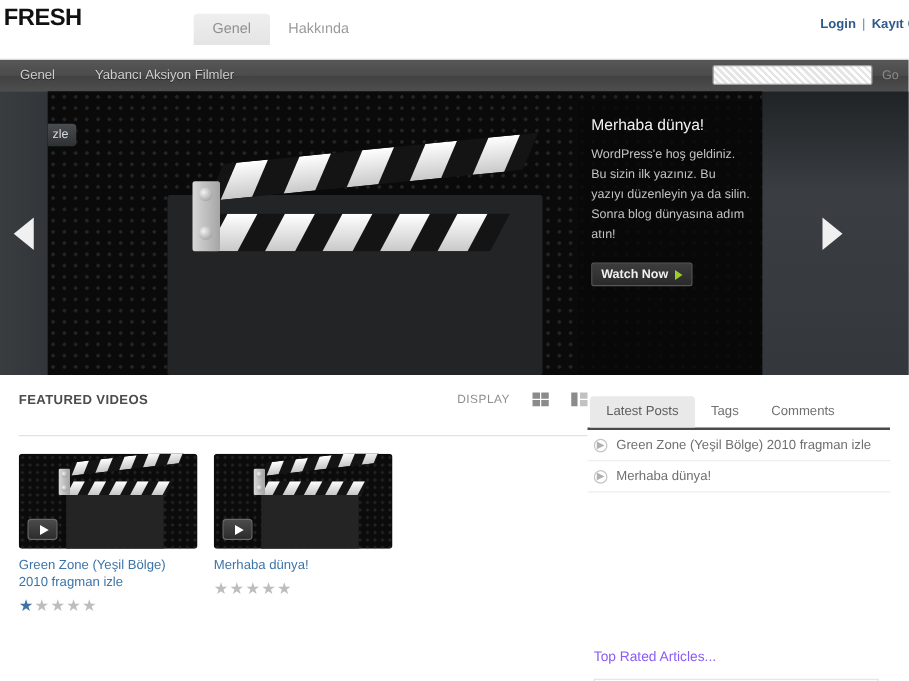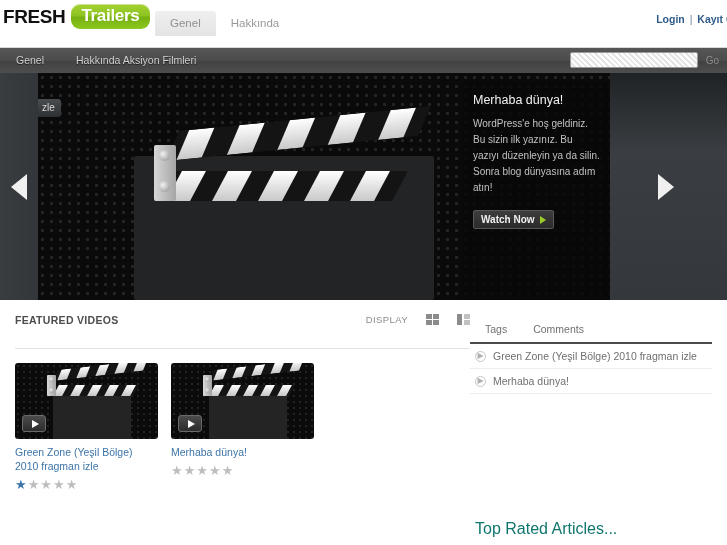--- a/index.html
+++ b/index.html
@@ -343,55 +343,54 @@
     width: 11px; height: 11px;
     border: 1px solid #c6c6c6;
     border-radius: 50%;
     color: #b0b0b0; font-size: 8px;
     display: flex; align-items: center; justify-content: center;
     line-height: 1;
   }
   .post-text { font-size: 10.5px; color: #6f6f6f; }
 
   .widget-title {
-    font-size: 16px; color: #0f766e;
+    font-size: 11px; color: #8b5cf6;
     margin-top: 126px; padding-left: 5px;
   }
   .widget-box {
     margin-top: 11px; margin-left: 5px;
     width: 228px; height: 30px;
     border: 1px solid #e6e6e6;
     border-bottom: none;
     background: #fdfdfd;
   }
 </style>
 </head>
 <body>
 
 <div class="header">
   <div class="logo">
     <span class="logo-fresh">FRESH</span>
-    <span class="logo-badge">Trailers</span>
   </div>
 
   <nav class="topnav">
     <div class="topnav-item active">Genel</div>
     <div class="topnav-item">Hakkında</div>
   </nav>
 
   <div class="authlinks">
     <span>Login</span>
     <span class="sep">|</span>
     <span>Kayıt Ol</span>
   </div>
 </div>
 
 <div class="subnav">
   <div class="subnav-item">Genel</div>
-  <div class="subnav-item">Hakkında Aksiyon Filmleri</div>
+  <div class="subnav-item">Yabancı Aksiyon Filmler</div>
 
   <div class="search-wrap">
     <input class="search-input" type="text" placeholder="" style="">
     <button class="go-btn">Go</button>
   </div>
 </div>
 
 <div class="slider">
 
   <div class="slider-stage">
@@ -526,20 +525,21 @@
         <div class="stars">
           <span class="star">★</span><span class="star">★</span><span class="star">★</span><span class="star">★</span><span class="star">★</span>
         </div>
       </div>
 
     </div>
   </div>
 
   <div class="sidebar">
     <div class="tabs">
+      <div class="tab active">Latest Posts</div>
       <div class="tab">Tags</div>
       <div class="tab">Comments</div>
     </div>
     <div class="tab-underline"></div>
 
     <ul class="post-list">
       <li class="post-item">
         <span class="chev">▶</span>
         <span class="post-text">Green Zone (Yeşil Bölge) 2010 fragman izle</span>
       </li>

